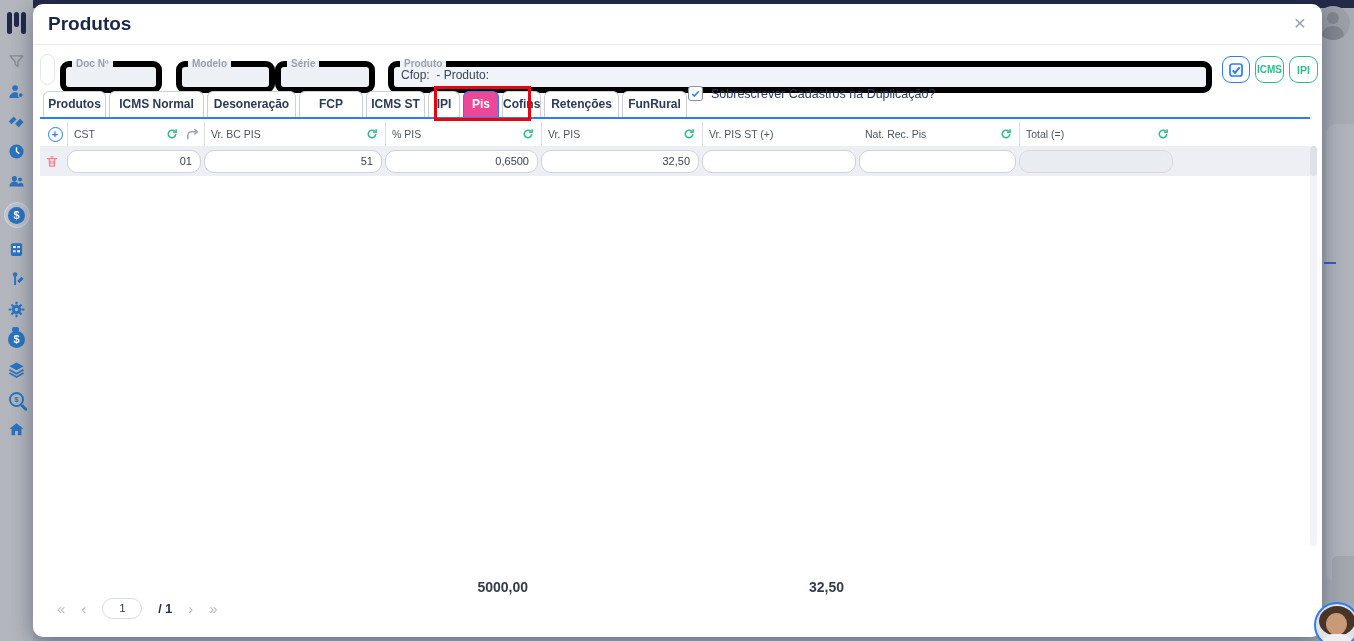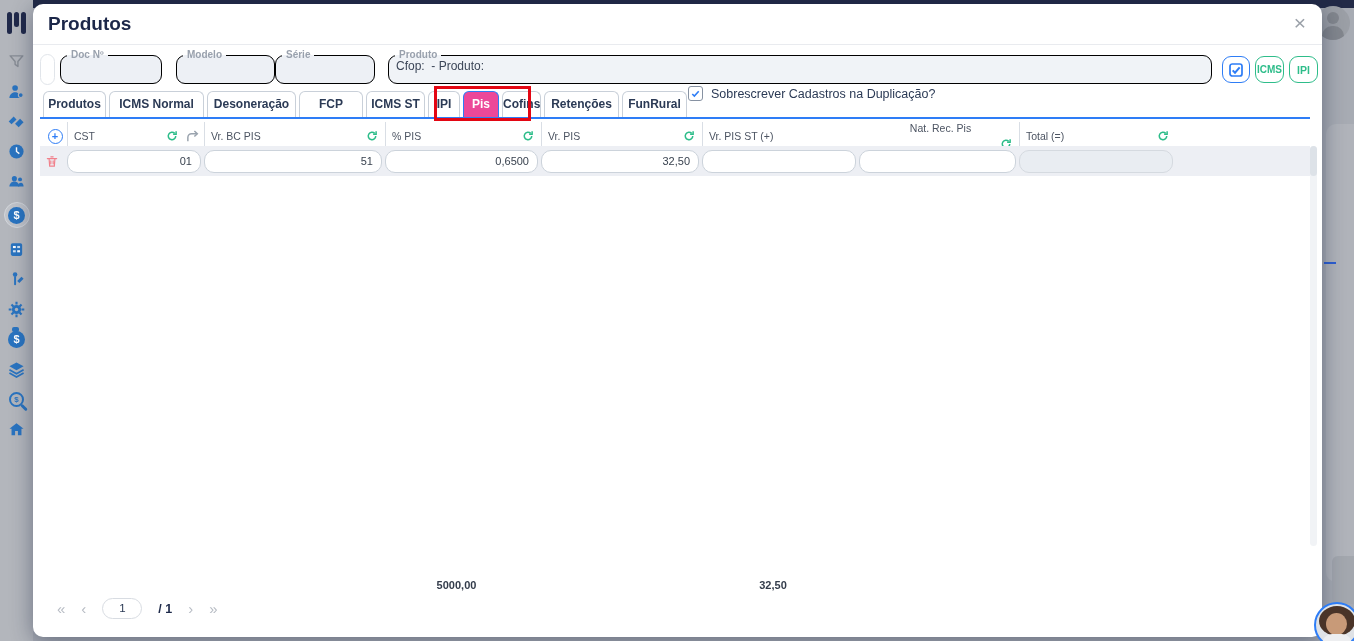--- a/index.html
+++ b/index.html
@@ -54,21 +54,21 @@
     background:#fff; border-radius:10px; z-index:10;
     box-shadow:0 4px 22px rgba(20,30,60,.45);
   }
   .m-title { position:absolute; left:15px; top:9px; font-size:19px; font-weight:bold; color:#1c2749; }
   .m-close { position:absolute; right:16px; top:6px; font-size:21px; color:#9aa0a8; cursor:pointer; line-height:26px; }
   .m-div { position:absolute; left:0; right:0; top:40px; height:1px; background:#e9ebef; }
 
   
   .handle { position:absolute; left:7px; top:50px; width:15px; height:31px; background:#fff;
     border:1px solid #e1e5ea; border-radius:8px; }
-  fieldset { position:absolute; top:46px; height:34px; border:1px solid #000000;
+  fieldset { position:absolute; top:55px; height:34px; border:6px solid #000000;
     background:#edf0f5; border-radius:9px; }
   fieldset legend { font-size:10px; font-weight:bold; color:#99a1ad; margin-left:6px; padding:0 4px; line-height:10px; }
   .f-doc{ left:27px; width:102px; } .f-mod{ left:135px; width:99px;margin-left:8px; } .f-ser{ left:242px; width:100px; }
   .f-prod{ left:355px; width:824px; background:#f0f3f7; }
   .f-val { font-size:12px; color:#3b4557; padding:0 7px; margin-top:-1px; white-space:pre; }
 
   .btn { position:absolute; top:52px; height:27px; display:flex; align-items:center; justify-content:center;
     background:#fff; border-radius:9px; cursor:pointer; }
   .btn-check { left:1189px; width:28px; border:1.6px solid #2e7df6; }
   .btn-green { border:1.6px solid #2ebd8a; color:#2ebd8a; font-weight:bold; }
@@ -89,40 +89,40 @@
   .dupcheck { position:absolute; left:655px; top:82px; display:flex; align-items:center; gap:8px; }
   .cbx { width:15px; height:15px; border:1.4px solid #8792a2; border-radius:3px; background:#fff;
     display:flex; align-items:center; justify-content:center; }
   .dupcheck .lbl { font-size:12.5px; color:#2b3a55; }
 
   
   .grid { display:grid; grid-template-columns:24px 134px 178px 153px 158px 154px 157px 154px 131px; column-gap:3px; }
   .thead { position:absolute; left:7px; top:118px; width:1270px; height:24px; }
   .hcell { display:flex; align-items:center; gap:4px; font-size:10.5px; color:#4c5462;
     border-left:1px solid #d9dee5; padding-left:6px; }
-  .hcell.nb { border-left:none;flex-direction:column; }
+  .hcell.nb { border-left:none; }
   .hicon { display:flex; align-items:center; justify-content:center; border-left:none; }
   .plus { width:15px; height:15px; border:1.4px solid #2e7df6; border-radius:50%; color:#2e7df6;
     font-size:11px; font-weight:bold; display:flex; align-items:center; justify-content:center; line-height:1; }
   .rfr { margin-left:auto; margin-right:4px; width:12px; height:12px; flex:none; cursor:pointer; }
   .arr { width:13px; height:13px; margin-right:2px; flex:none; }
 
   .trow { position:absolute; left:7px; top:142px; width:1270px; height:30px; background:#edeff4;
     align-items:center; }
   .tdel { display:flex; align-items:center; justify-content:center; }
   .inp { height:23px; line-height:21px; background:#fff; border:1px solid #ccd3db; border-radius:10px;
     font-size:11px; color:#39424f; text-align:right; padding:0 8px; }
   .inp.dis { background:#e9edf2; border-color:#d5dae0; }
 
   .scrolltrack { position:absolute; left:1277px; top:142px; width:7px; height:400px;
     background:#f1f3f6; border-radius:4px; }
   .scrollthumb { position:absolute; left:0; top:0; width:7px; height:30px; background:#dde2e8; border-radius:4px; }
 
   .totals { position:absolute; left:7px; top:575px; width:1270px; }
-  .tcell { font-size:11px; font-weight:600; color:#333c4b; text-align:center; }
+  .tcell { font-size:14px; font-weight:600; color:#333c4b; text-align:right; }
   .tc3 { padding-right:10px; } .tc5 { padding-right:12px; }
 
   
   .pager { position:absolute; left:24px; top:594px; display:flex; align-items:center; gap:16px; }
   .pchev { color:#b7bcc4; font-size:15px; cursor:pointer; line-height:21px; }
   .pnum { width:40px; height:21px; border:1px solid #d8dce2; border-radius:11px; text-align:center;
     line-height:19px; font-size:11.5px; color:#2b3a55; background:#fff; }
   .pof { font-size:12.5px; font-weight:bold; color:#1e2a4a; }
 </style>
 </head>

